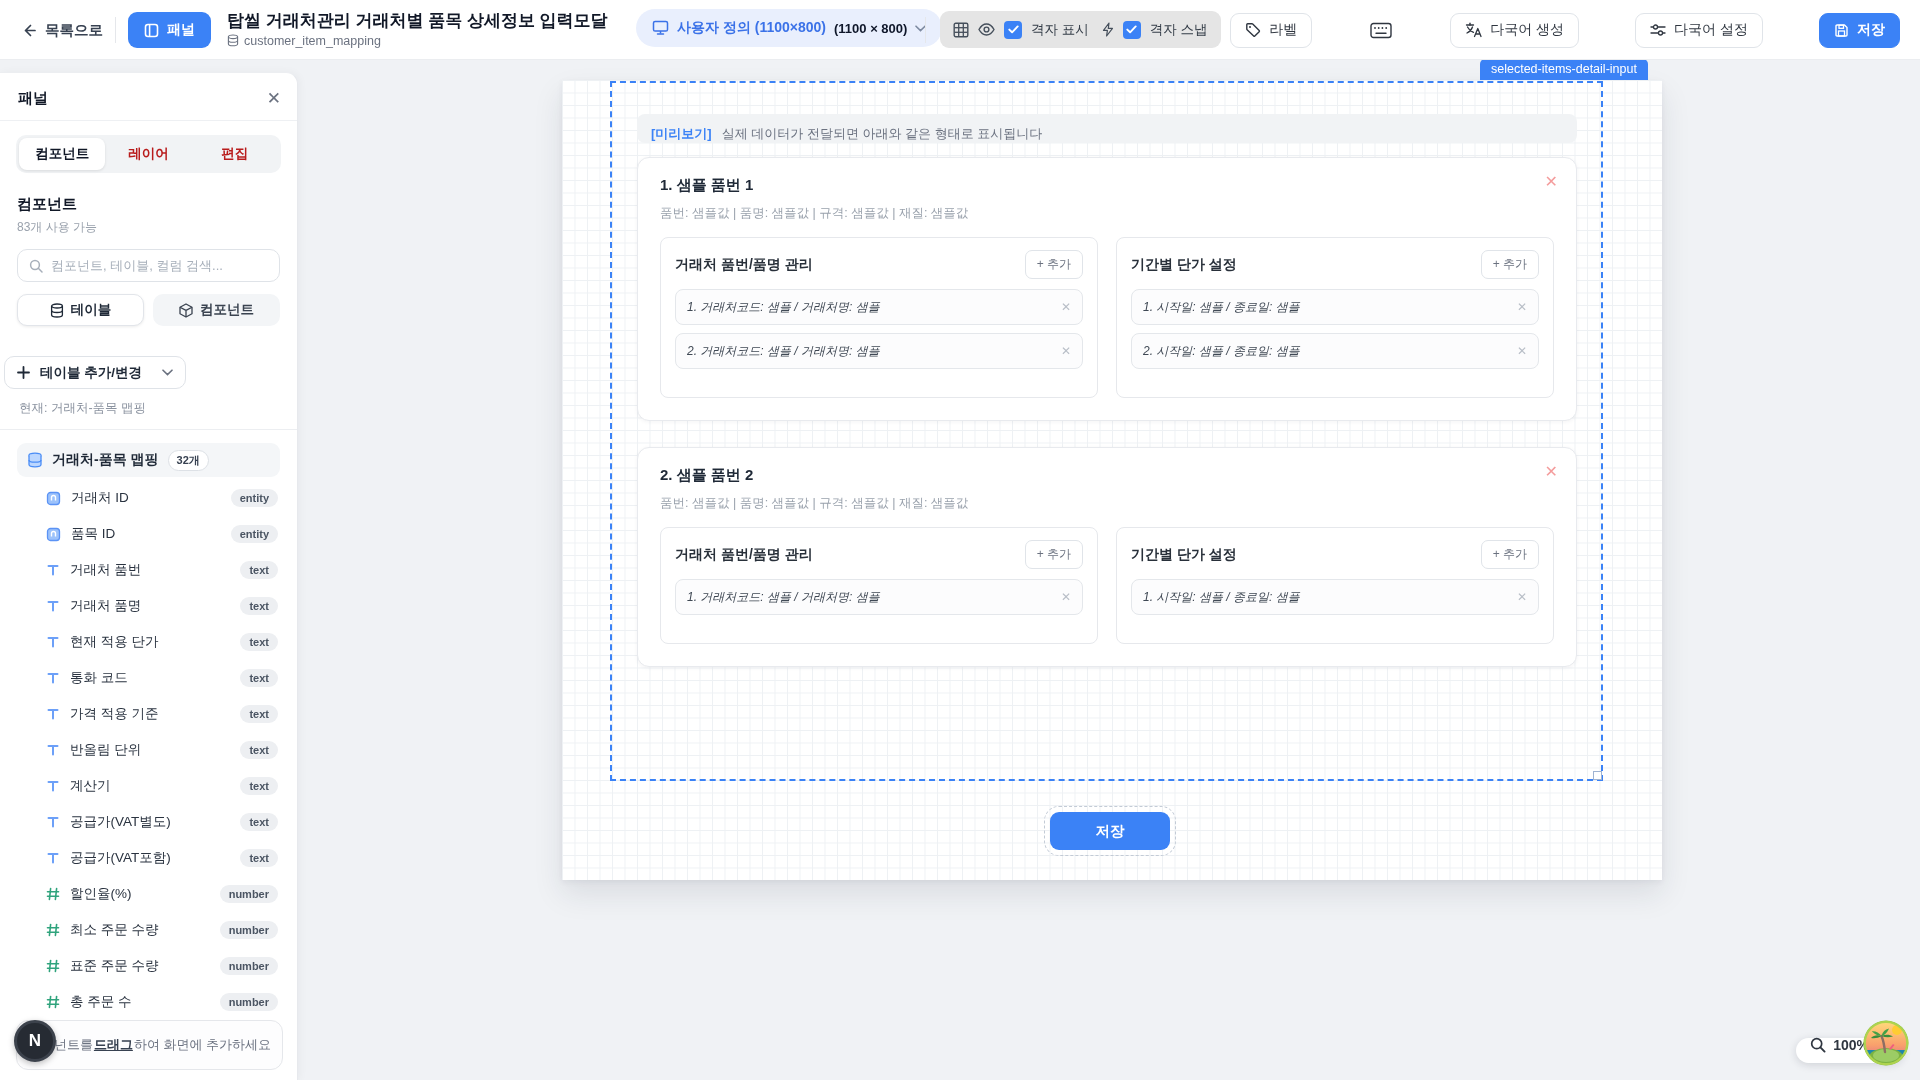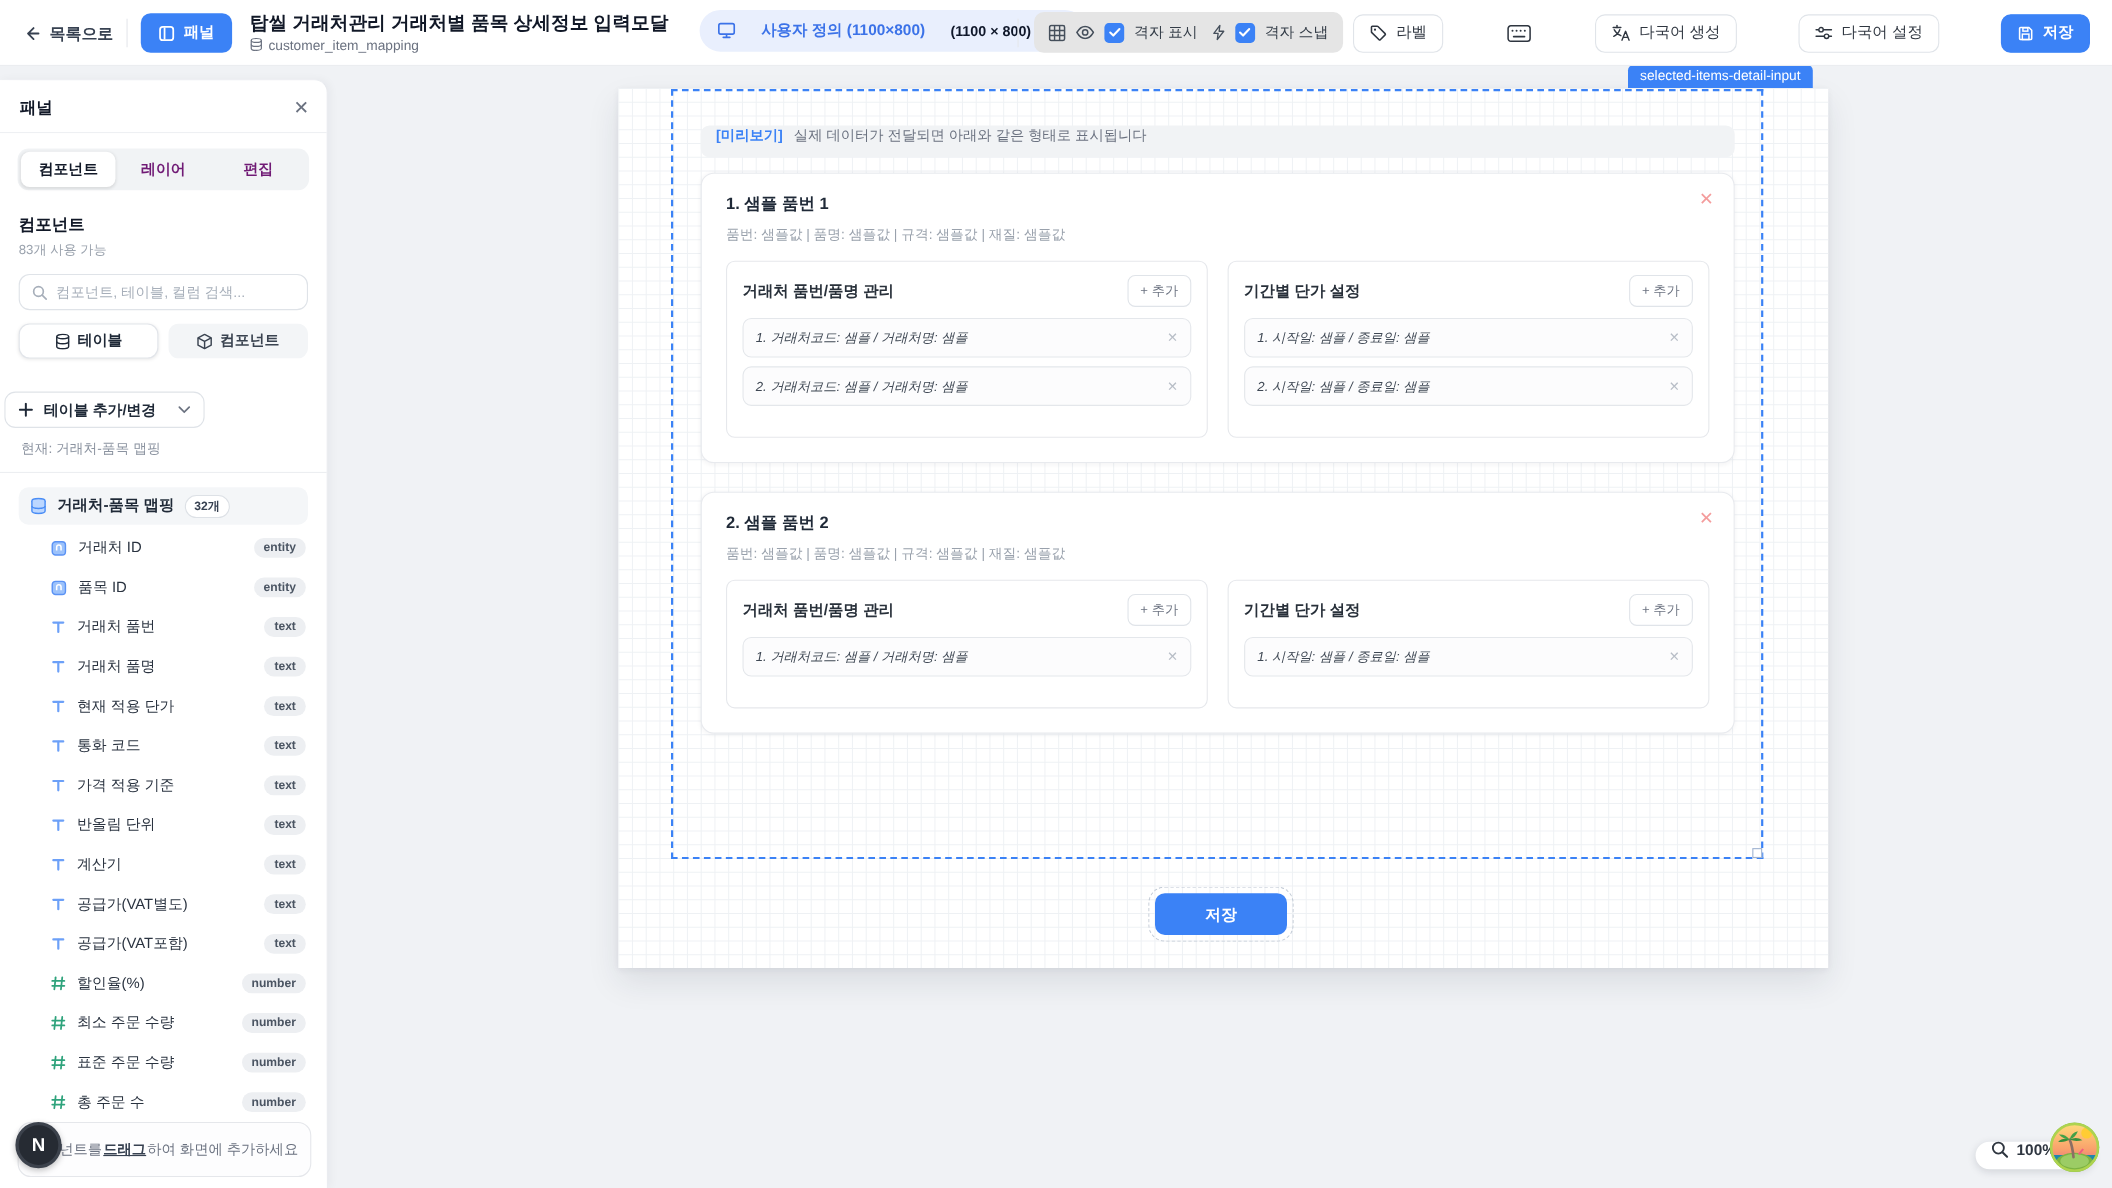--- a/index.html
+++ b/index.html
@@ -22,21 +22,21 @@
   .vdiv { width:1px; height:26px; background:#e5e7eb; }
   .panel-btn {
     display:flex; align-items:center; gap:8px; background:#3b82f6; color:#fff;
     border:none; border-radius:9px; padding:9px 16px; font-size:14px; font-weight:700;
   }
   .title-block { display:flex; flex-direction:column; gap:3px; margin-left:4px; }
   .page-title { font-size:17px; font-weight:700; color:#111827; line-height:1.1; }
   .page-subtitle { display:flex; align-items:center; gap:5px; font-size:12.5px; color:#6b7280; }
   .viewport-pill {
     position:absolute; left:636px; top:9px; height:38px; display:flex; align-items:center;
-    gap:23px; background:#e9effd; border:none; border-radius:20px; padding:0 16px;
+    gap:8px; background:#e9effd; border:none; border-radius:20px; padding:0 16px;
   }
   .viewport-label { font-size:14px; font-weight:700; color:#3b72e8; }
   .viewport-size { font-size:13px; font-weight:700; color:#0f172a; }
   .hdiv2 { position:absolute; left:925px; top:17px; }
   .grid-group {
     position:absolute; left:940px; top:11px; height:37px; display:flex; align-items:center;
     gap:9px; background:#e5e5e5; border-radius:9px; padding:0 13px;
   }
   .grid-label { font-size:13.5px; font-weight:500; color:#333c47; }
   .checkbox {
@@ -58,21 +58,21 @@
     border-radius:0 12px 0 0; box-shadow:2px 0 8px rgba(20,30,50,.04); z-index:20;
   }
   .sb-head { display:flex; align-items:center; justify-content:space-between; padding:16px 16px 12px 18px; border-bottom:1px solid #eef0f3; }
   .sb-title { font-size:15px; font-weight:700; color:#111827; }
   .sb-close { color:#6b7280; font-size:17px; line-height:1; cursor:pointer; }
   .sb-tabs {
     margin:14px 16px 0 16px; background:#f1f3f5; border-radius:10px; padding:3px;
     display:flex;
   }
   .sb-tab {
-    flex:1; text-align:center; font-size:13.5px; font-weight:600; color:#701a75;
+    flex:1; text-align:center; font-size:13.5px; font-weight:600; color:#b91c1c;
     padding:7px 0; border-radius:8px;
   }
   .sb-tab.active { background:#fff; color:#111827; box-shadow:0 1px 3px rgba(0,0,0,.10); }
   .sb-section { padding:22px 17px 0 17px; }
   .sec-title { font-size:15px; font-weight:700; color:#111827; }
   .sec-count { font-size:12px; color:#9aa2ad; margin-top:5px; }
   .search-box {
     margin-top:13px; height:33px; border:1px solid #dfe3e8; border-radius:10px;
     display:flex; align-items:center; gap:8px; padding:0 11px; background:#fff;
   }
@@ -146,21 +146,21 @@
     position:absolute; right:-1px; bottom:-1px; width:9px; height:9px;
     background:#fff; border:1px solid #9fb3d1;
   }
   .sel-tooltip {
     position:absolute; left:868px; top:-24px; background:#3b82f6; color:#fff;
     font-size:12.5px; font-weight:500; padding:3px 11px 4px; border-radius:5px 5px 0 0;
     white-space:nowrap;
   }
   .panel-inner { position:absolute; left:0; top:0; right:0; padding:31px 24px 0 25px; }
   .preview-bar {
-    background:#f1f3f5; border-radius:8px; height:29px; display:flex; align-items:flex-start;
+    background:#f1f3f5; border-radius:8px; height:29px; display:flex; align-items:flex-end;
     gap:10px; padding:0 14px; font-size:13px;
   }
   .preview-badge { color:#3b82f6; font-weight:700; }
   .preview-text { color:#6b7280; }
   .item-card {
     position:relative; background:#fff; border:1px solid #e8eaee; border-radius:12px;
     box-shadow:0 1px 4px rgba(30,40,60,.05); padding:18px 22px 22px; margin-top:14px;
   }
   .item-card + .item-card { margin-top:26px; }
   .card-title { font-size:15px; font-weight:700; color:#1f2937; }

